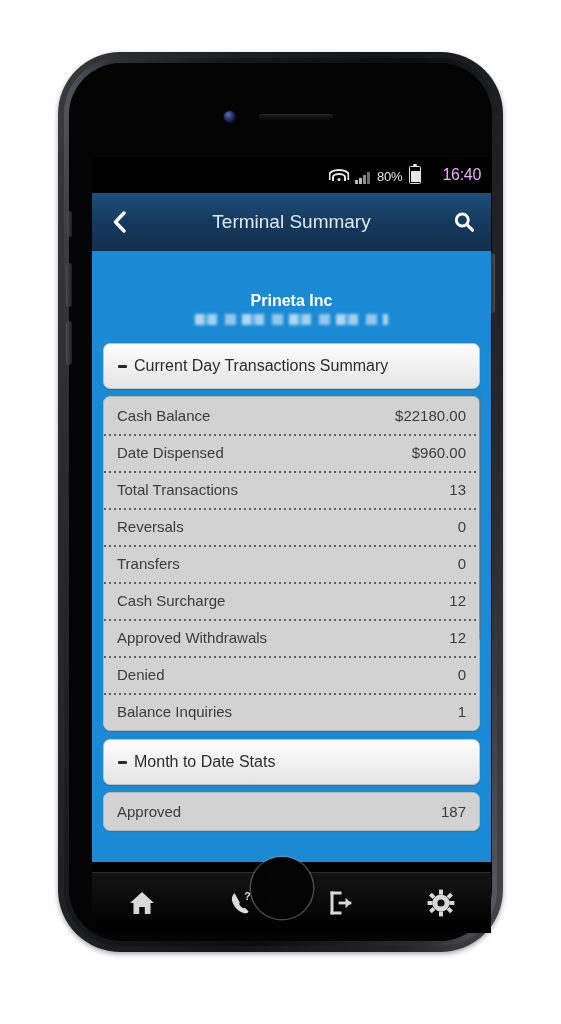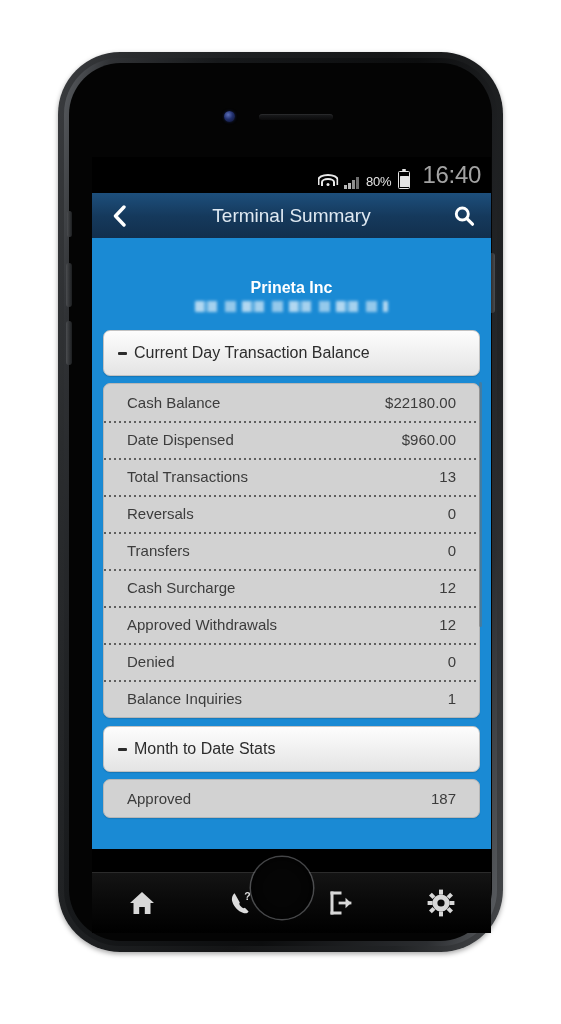--- a/index.html
+++ b/index.html
@@ -73,25 +73,25 @@
   .ico-signal{display:flex;align-items:flex-end;gap:1.5px;height:14px;}
   .ico-signal i{display:block;width:2.6px;background:#b9b9b9;}
   .ico-signal i:nth-child(1){height:4px;}
   .ico-signal i:nth-child(2){height:6.5px;}
   .ico-signal i:nth-child(3){height:9px;background:#8e8e8e;}
   .ico-signal i:nth-child(4){height:12px;background:#6e6e6e;}
   .batt-pct{font-size:13px;color:#e4e4e4;letter-spacing:-.2px;}
   .ico-batt{position:relative;width:10px;height:16px;border:1.6px solid #e4e4e4;border-radius:1.5px;}
   .ico-batt:before{content:"";position:absolute;left:2.5px;top:-3.2px;width:4px;height:2px;background:#e4e4e4;border-radius:1px;}
   .ico-batt:after{content:"";position:absolute;left:.8px;right:.8px;bottom:.8px;height:72%;background:#e4e4e4;border-radius:.5px;}
-  .sb-clock{font-size:24px;color:#a3a3a3;letter-spacing:-.3px;margin-left:5px;}
+  .sb-clock{font-size:16px;color:#f0abfc;letter-spacing:-.3px;margin-left:14px;}
 
   
   .titlebar{
-    position:relative;height:45px;
+    position:relative;height:58px;
     background:linear-gradient(180deg,#1d4f7c 0%,#15395c 52%,#122f4d 100%);
     display:flex;align-items:center;box-sizing:border-box;padding:0 12px;
   }
   .back-chevron{width:30px;height:30px;display:flex;align-items:center;justify-content:center;cursor:pointer;}
   .back-chevron svg{display:block;}
   .titlebar-title{
     position:absolute;left:0;right:0;text-align:center;
     font-size:19px;color:#dfe9f2;pointer-events:none;
   }
   .search-btn{margin-left:auto;width:30px;height:30px;display:flex;align-items:center;justify-content:center;
@@ -134,21 +134,21 @@
     margin-right:7px;border-radius:1px;vertical-align:middle;
   }
 
   .group{
     margin-top:7px;background:#d2d2d2;
     border:1px solid #b7b7b7;border-radius:7px;
     box-shadow:0 1px 1px rgba(0,0,0,.12);overflow:hidden;
   }
   .row{
     position:relative;height:37px;display:flex;align-items:center;
-    justify-content:space-between;padding:0 23px;box-sizing:border-box;
+    justify-content:space-between;padding:0 13px;box-sizing:border-box;
     font-size:15px;color:#3a3a3a;cursor:pointer;
   }
   .row + .row{
     background-image:linear-gradient(90deg,#5f5f5f 48%,rgba(255,255,255,0) 0%);
     background-position:0 0;background-size:5px 1.5px;background-repeat:repeat-x;
   }
   .row-label{color:#3c3c3c;}
   .row-value{color:#3c3c3c;}
 
   
@@ -223,21 +223,21 @@
             <div class="company-name">Prineta Inc</div>
             <div class="company-sub">
               
             </div>
           </div>
 
           <div class="content">
 
             <div class="section-head">
               <span class="collapse-dash"></span>
-              <span>Current Day Transaction Balance</span>
+              <span>Current Day Transactions Summary</span>
             </div>
             <div class="group">
               <div class="row">
                 <span class="row-label">Cash Balance</span>
                 <span class="row-value">$22180.00</span>
               </div>
               <div class="row">
                 <span class="row-label">Date Dispensed</span>
                 <span class="row-value">$960.00</span>
               </div>

